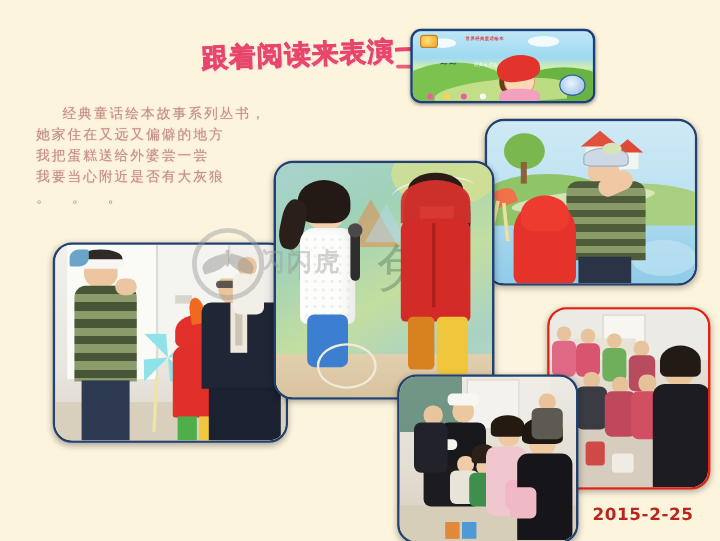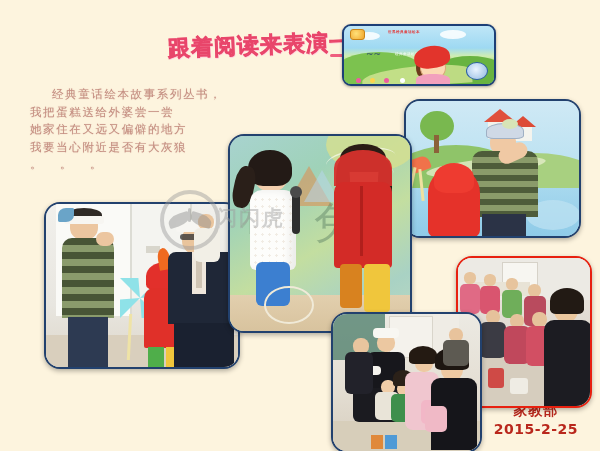--- a/index.html
+++ b/index.html
@@ -153,22 +153,22 @@
 <body>
 
 <div id="stage">
 
 
   <div class="perform-title">跟着阅读来表演一</div>
   <div class="title-rule"></div>
 
   <div class="poem">
     <div class="l1">经典童话绘本故事系列丛书，</div>
+    <div>她家住在又远又偏僻的地方</div>
     <div>我把蛋糕送给外婆尝一尝</div>
-    <div>她家住在又远又偏僻的地方</div>
     <div>我要当心附近是否有大灰狼</div>
     <div class="dots">。 。 。</div>
   </div>
 
   <div class="book-badge">
     <div class="bb-sky sh"></div>
     <div class="bb-cloud" style="left:14px;top:6px;width:22px;height:8px;"></div>
     <div class="bb-cloud" style="left:96px;top:4px;width:26px;height:9px;"></div>
     <div class="bb-hill"></div>
     <div class="bb-hill2"></div>
@@ -386,17 +386,16 @@
   <div class="watermark">
     <div class="wm-ring">
       <div class="wm-stem"></div>
       <div class="wm-leafA"></div>
       <div class="wm-leafB"></div>
     </div>
     <div class="wm-text">闪闪虎</div>
   </div>
 
   <div class="footer">
-    <div class="dept">家教部</div>
     <div class="date">2015-2-25</div>
   </div>
 
 </div>
 
 </body></html>

